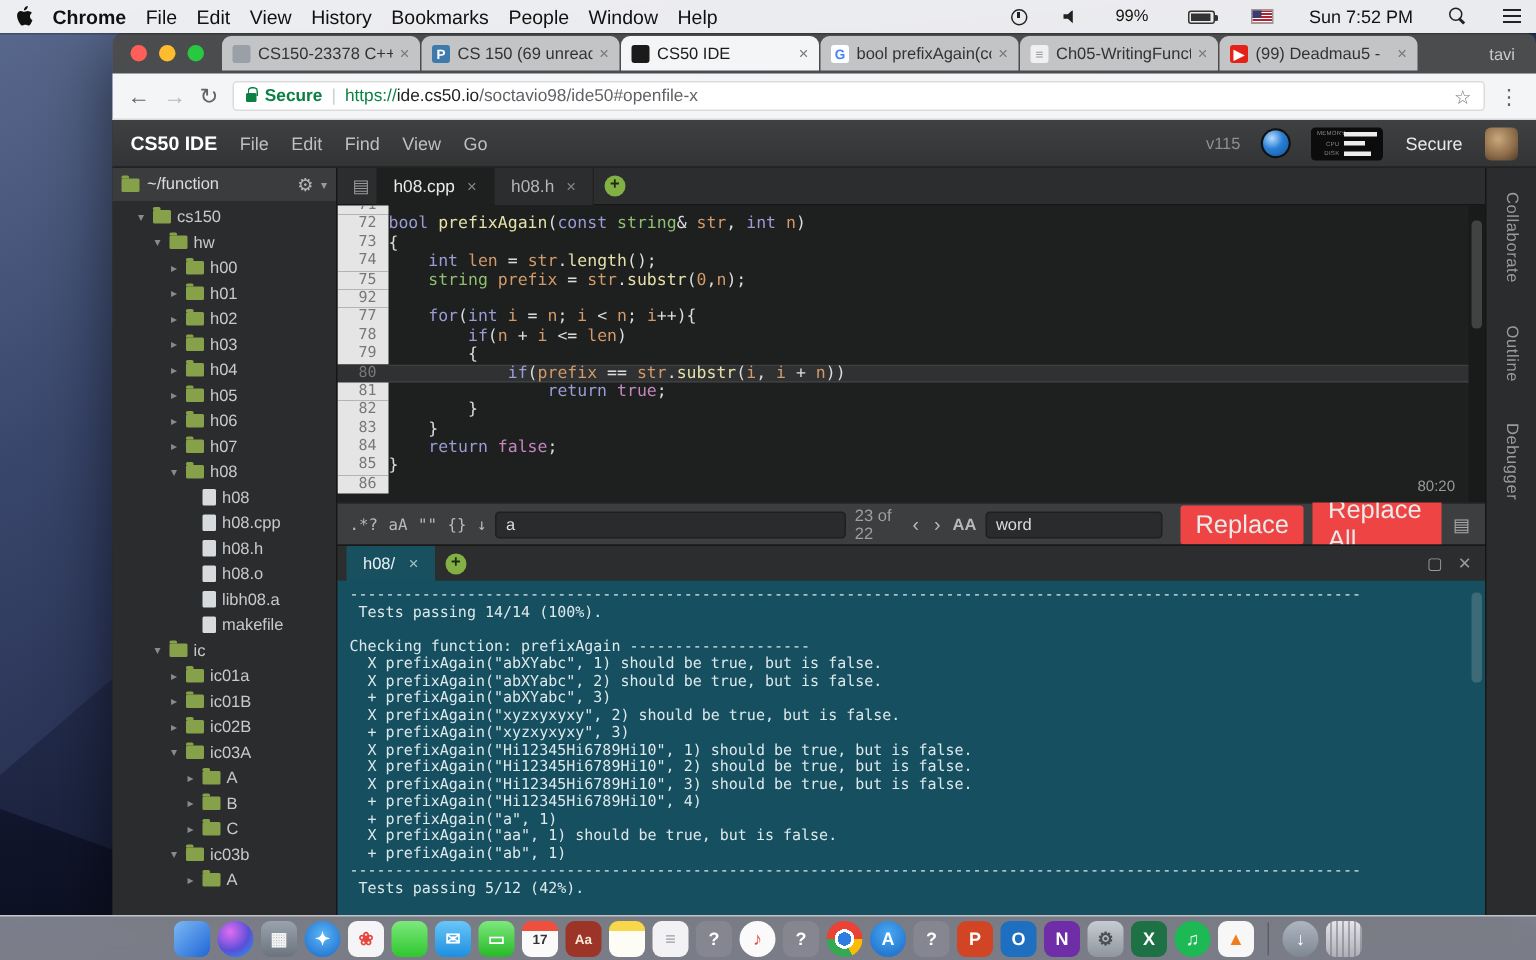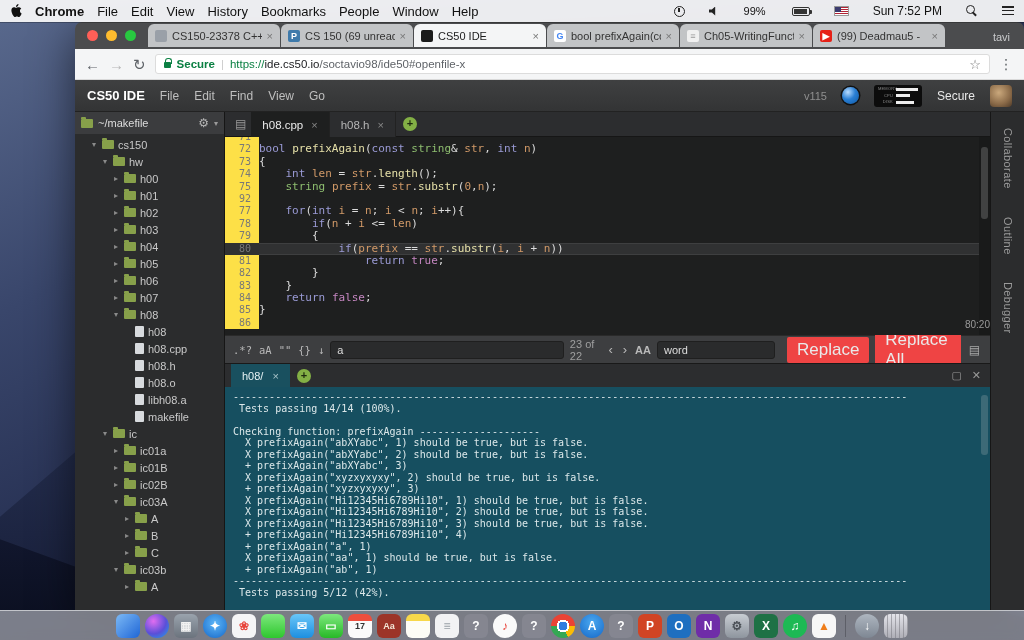--- a/index.html
+++ b/index.html
@@ -84,28 +84,28 @@
   .editor-tabs{height:25px;background:#2c2d2f;display:flex;align-items:center;padding-left:5px;border-bottom:1px solid #161616;flex-shrink:0}
   .etab-bar-icon{color:#9a9a9a;font-size:12px;padding:0 5px}
   .etab{height:25px;display:flex;align-items:center;gap:8px;padding:0 11px;color:#b5b5b5;font-size:11.5px;background:#2c2d2f;border-right:1px solid #222}
   .etab.active{background:#1e1f1f;color:#e9e9e9}
   .etab-close{color:#888;font-size:11px}
   .plus-btn{width:14px;height:14px;border-radius:50%;background:#83b045;color:#1e2a10;font-size:11px;line-height:13px;text-align:center;margin-left:7px;font-weight:bold}
   
   .code-area{position:relative;height:198px;background:#1e1f1f;overflow:hidden;font-family:"DejaVu Sans Mono",monospace;font-size:11px;flex-shrink:0}
   .code-lines{margin-top:-6px}
   .cline{display:flex;height:12.4px;line-height:12.4px}
-  .gut{width:34px;text-align:right;padding-right:8px;color:#787878;background:#fde047;flex-shrink:0;font-size:10px}
+  .gut{width:34px;text-align:right;padding-right:8px;color:#787878;background:#e5e5e5;flex-shrink:0;font-size:10px}
   .ctext{white-space:pre;color:#dcdcdc}
   .cline.hl{background:#303132;box-shadow:inset 0 1px 0 #3e3f40,inset 0 -1px 0 #3e3f40}
   .cline.hl .gut{background:#303132}
   .tk-k{color:#9b9bd6}.tk-t{color:#8fbf70}.tk-v{color:#d29a68}.tk-f{color:#e6e0a8}.tk-c{color:#c586c0}.tk-n{color:#d29a68}.tk-p{color:#dcdcdc}
   .vsb-track{position:absolute;right:0;top:0;bottom:0;width:11px;background:#191a1a}
   .vsb-thumb{position:absolute;right:2px;top:10px;width:7px;height:72px;background:#414242;border-radius:3px}
-  .pos{position:absolute;right:0;bottom:5px;color:#9a9a9a;font-size:10px;font-family:"Liberation Sans",sans-serif}
+  .pos{position:absolute;right:20px;bottom:5px;color:#9a9a9a;font-size:10px;font-family:"Liberation Sans",sans-serif}
   
   .searchbar{height:28px;background:#3d3e40;display:flex;align-items:center;gap:6px;padding:0 8px;border-top:1px solid #2a2a2a;font-size:11px;flex-shrink:0}
   .sb-toggles{display:flex;gap:7px;align-items:center}
   .sb-toggle{color:#b9b9b9;font-family:"DejaVu Sans Mono",monospace;font-size:10.5px}
   .sb-input{background:#2a2b2c;border:1px solid #1f1f1f;border-radius:3px;height:18px;color:#ddd;font-size:11px;padding:0 6px;font-family:"Liberation Sans",sans-serif}
   .sb-find{width:300px}
   .sb-count{color:#9f9f9f}
   .sb-arrow{color:#b9b9b9;font-size:13px;padding:0 2px}
   .sb-case{color:#b9b9b9;font-size:11px;font-weight:bold}
   .sb-replace{width:118px}
@@ -251,21 +251,21 @@
           </div>
         </span>
       <span class="share">Secure</span>
       <span class="avatar"></span>
     </div>
     <div class="ide-main">
 
       <div class="filetree">
         <div class="tree-header">
           <span class="ficon-folder"></span>
-          <span>~/makefile</span>
+          <span>~/function</span>
           <span class="gear">⚙</span>
           <span class="gear-caret">▾</span>
         </div>
         <div class="tree-rows">
             <div class="trow" style="padding-left: 15px;">
               <span class="tri">▾</span>
               <span class="ficon-folder"></span>
               <span class="tlabel">cs150</span>
             </div>
             <div class="trow" style="padding-left: 26px;">

